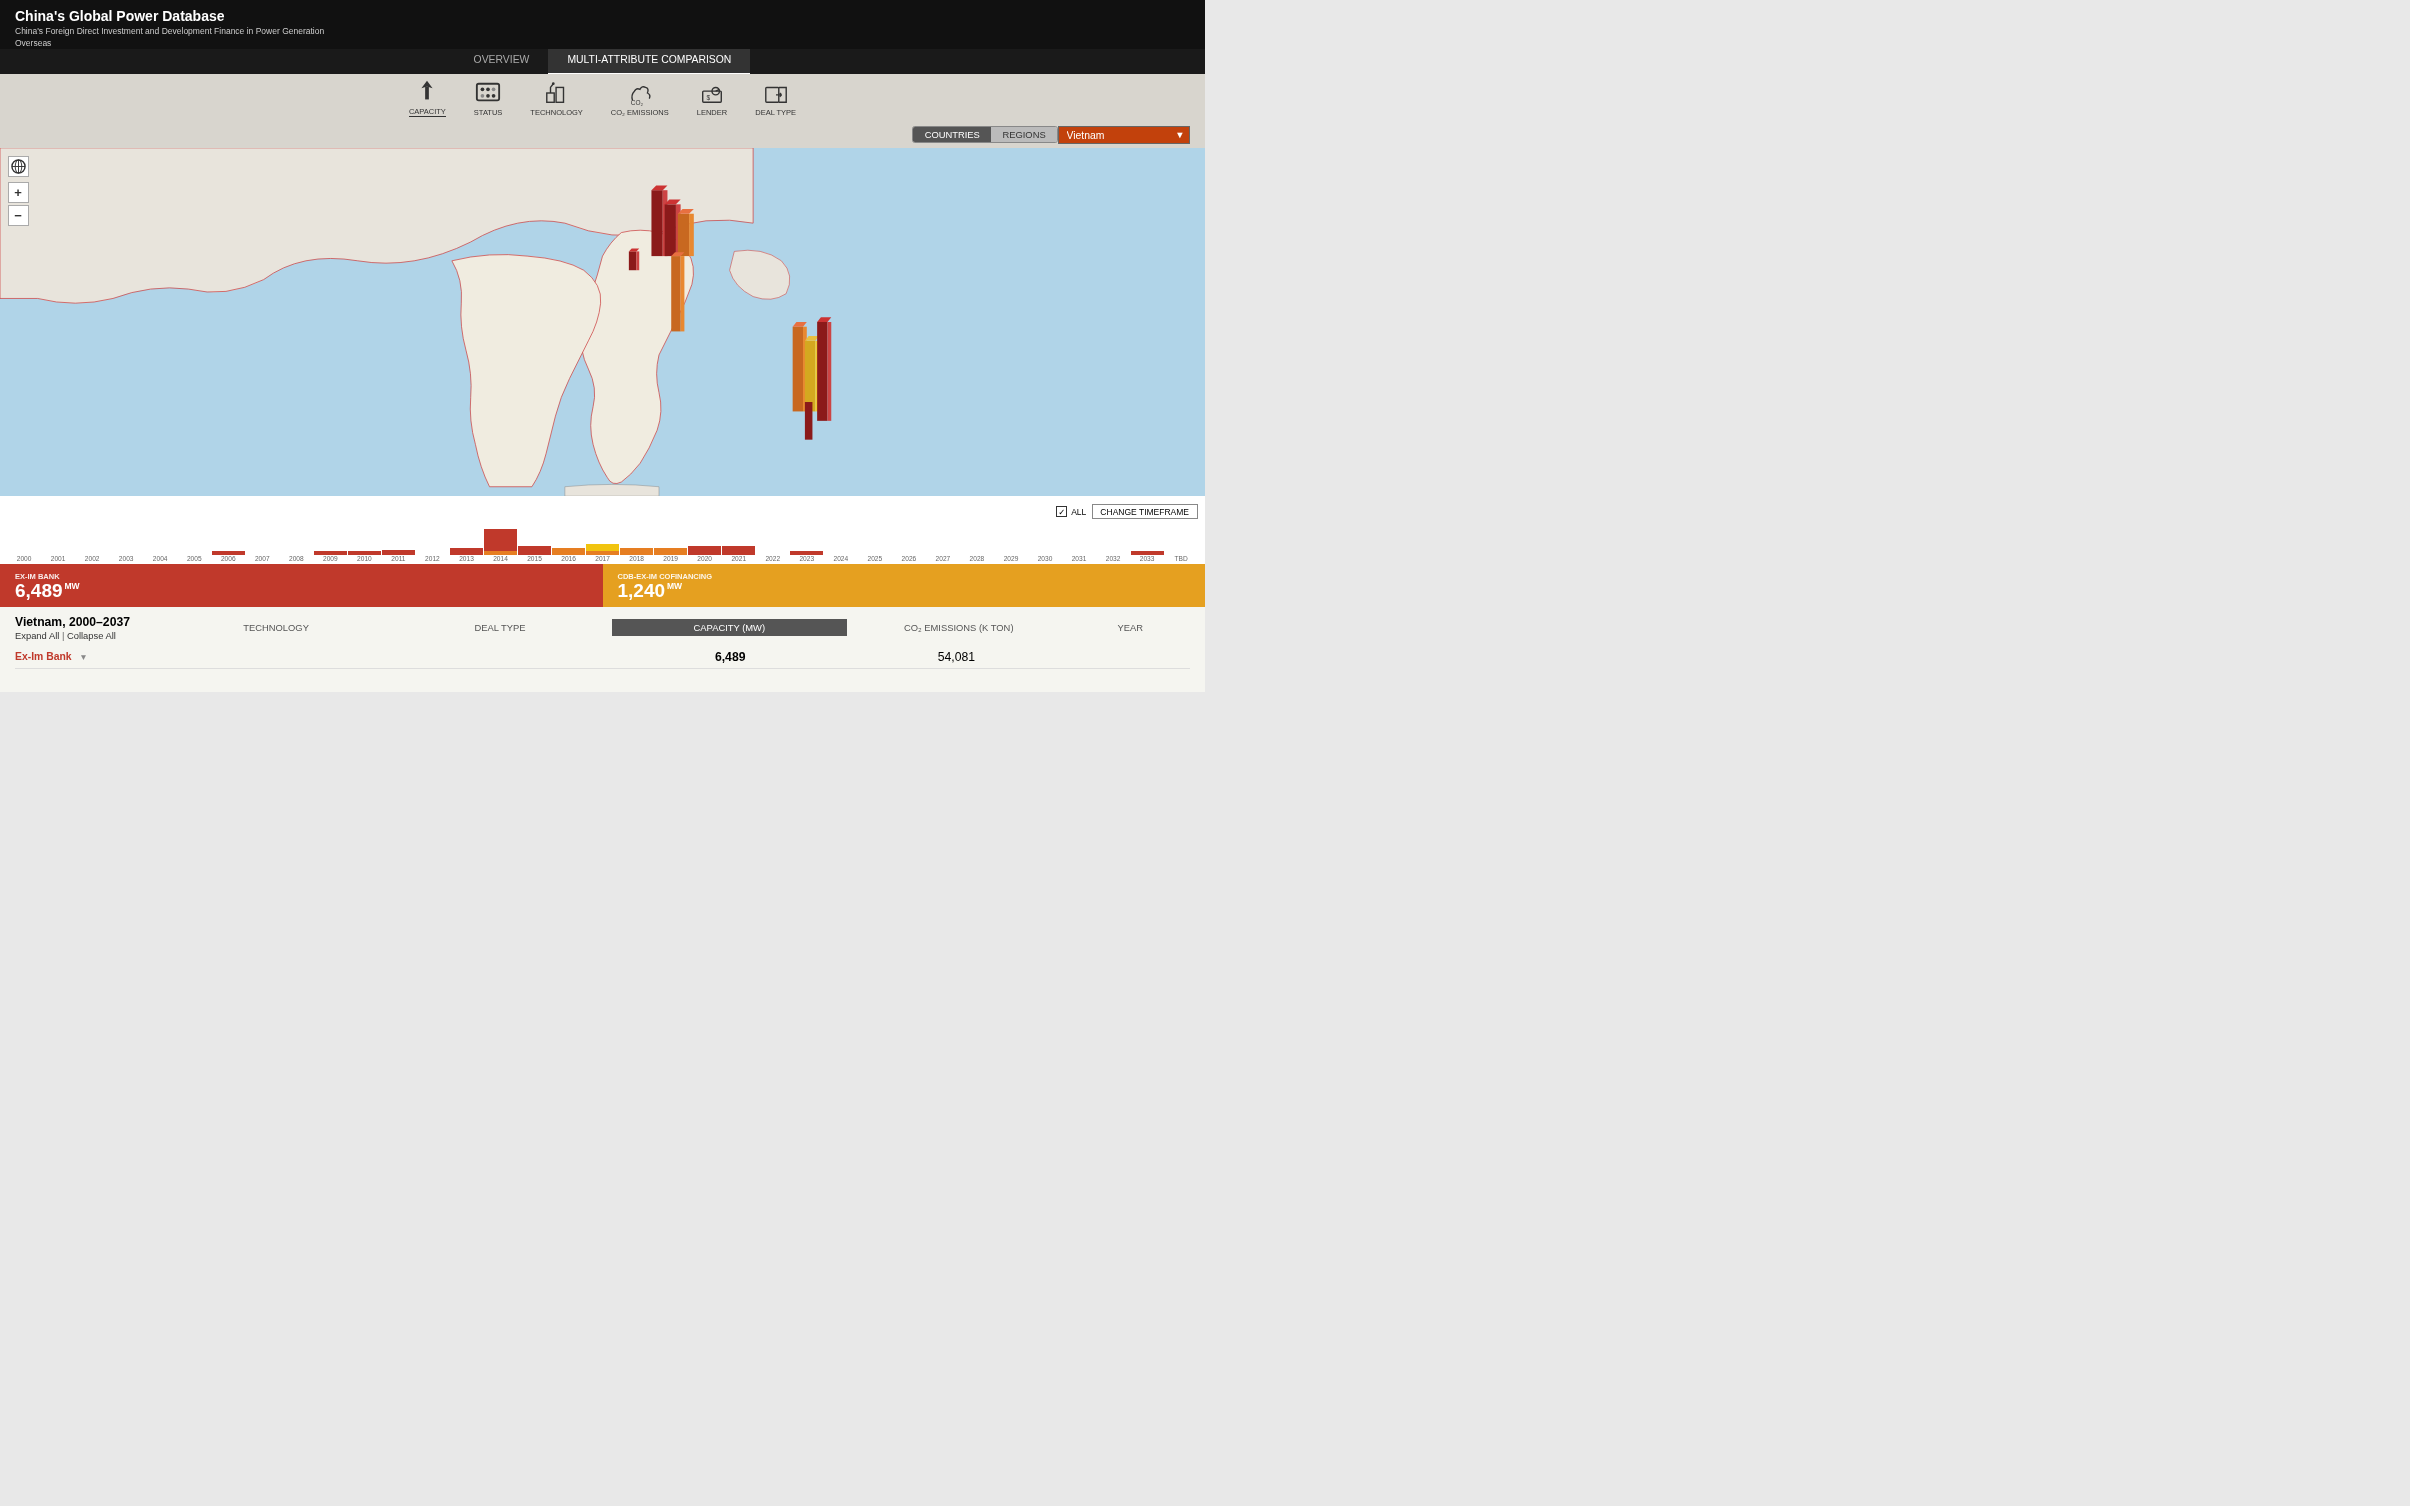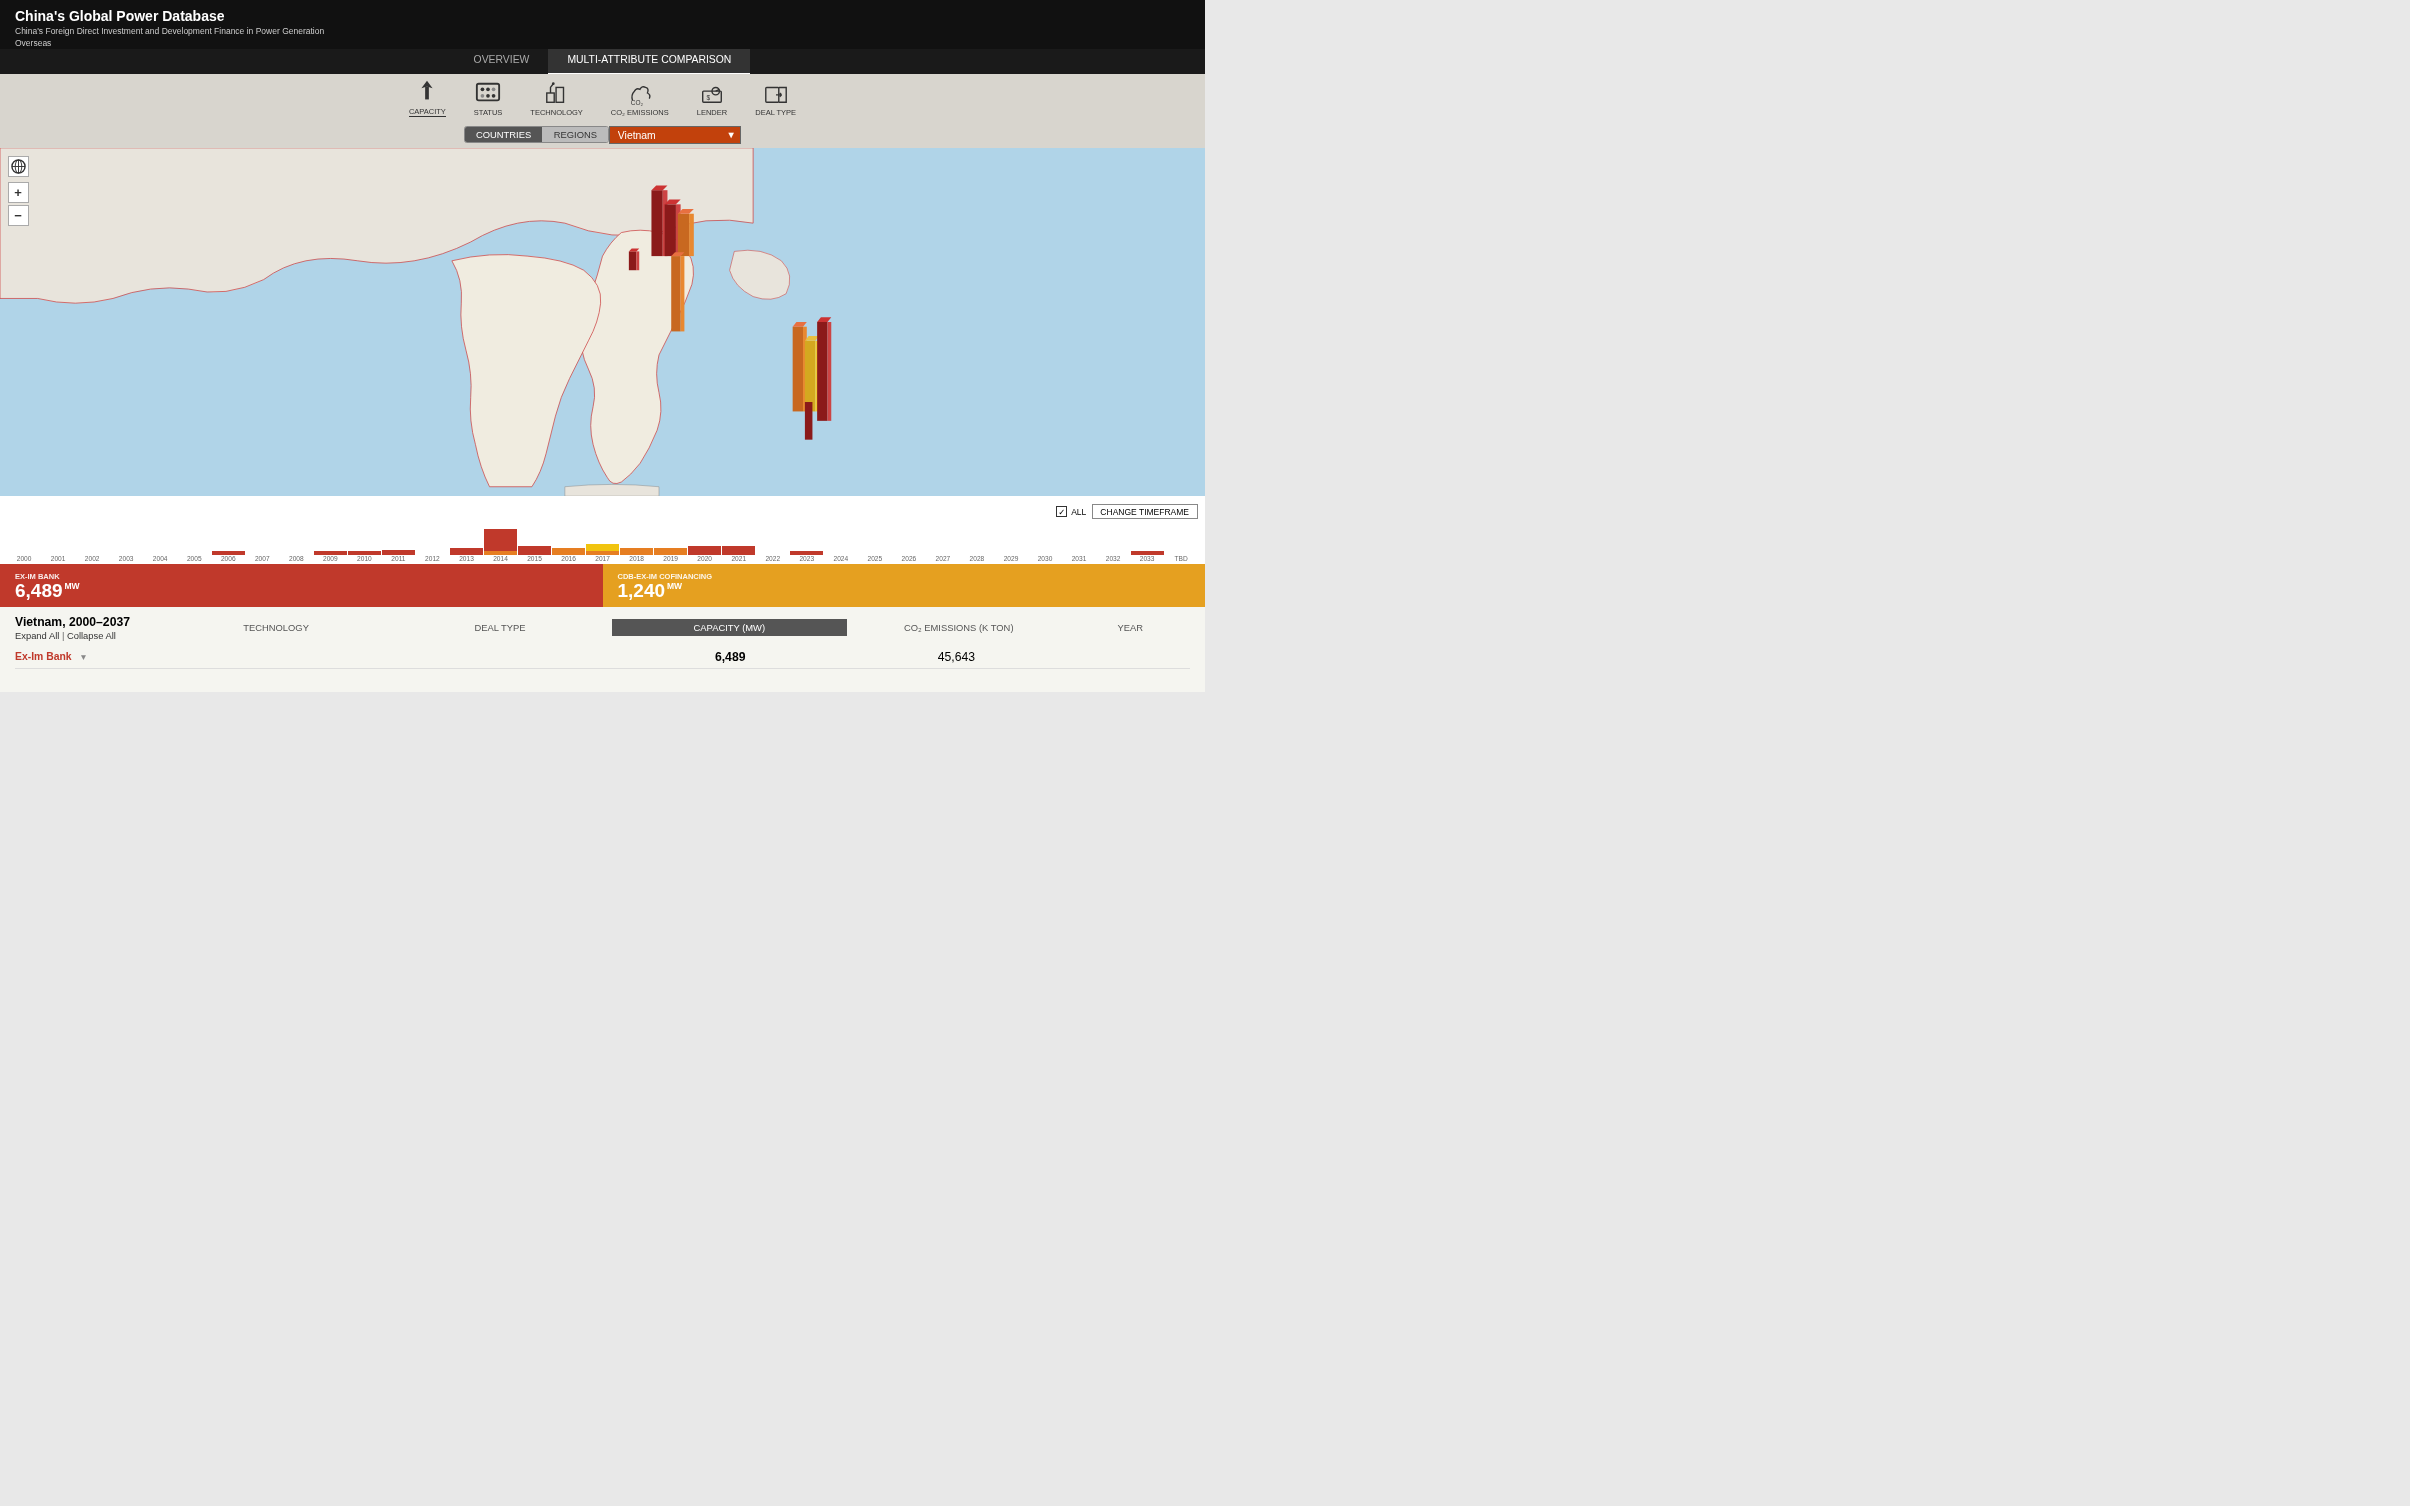--- a/index.html
+++ b/index.html
@@ -58,21 +58,21 @@
     }
     .icon-item.active {
       border-bottom: 1.9px solid #333;
     }
     .icon-svg { width: 26px; height: 26px; display: flex; align-items: center; justify-content: center; }
 
     
     .toggle-bar {
       background: #d8d5ce;
       display: flex;
-      justify-content: center;
+      justify-content: flex-end;
       align-items: center;
       padding: 3.8px 15px 3.8px;
     }
     .toggle-group {
       display: flex;
       border: 0.9px solid #888;
       border-radius: 2.8px;
       overflow: hidden;
     }
     .toggle-btn {
@@ -630,17 +630,17 @@
   </div>
 
   <div class="table-row">
     <div class="row-name" style="flex:1;">
       <span style="color:#c0392b;font-weight:bold;font-size:10.4px;">Ex-Im Bank</span>
       <span style="font-size:8.5px;color:#888;margin-left:3.8px;">▼</span>
     </div>
     <div style="flex:1.5;"></div>
     <div style="flex:1.5;"></div>
     <div style="flex:1.5;text-align:center;font-weight:bold;font-size:12.2px;">6,489</div>
-    <div style="flex:1.5;text-align:center;font-size:12.2px;">45,643</div>
+    <div style="flex:1.5;text-align:center;font-size:12.2px;">54,081</div>
     <div style="flex:0.8;text-align:center;"></div>
   </div>
 </div>
 
 
 </body></html>

